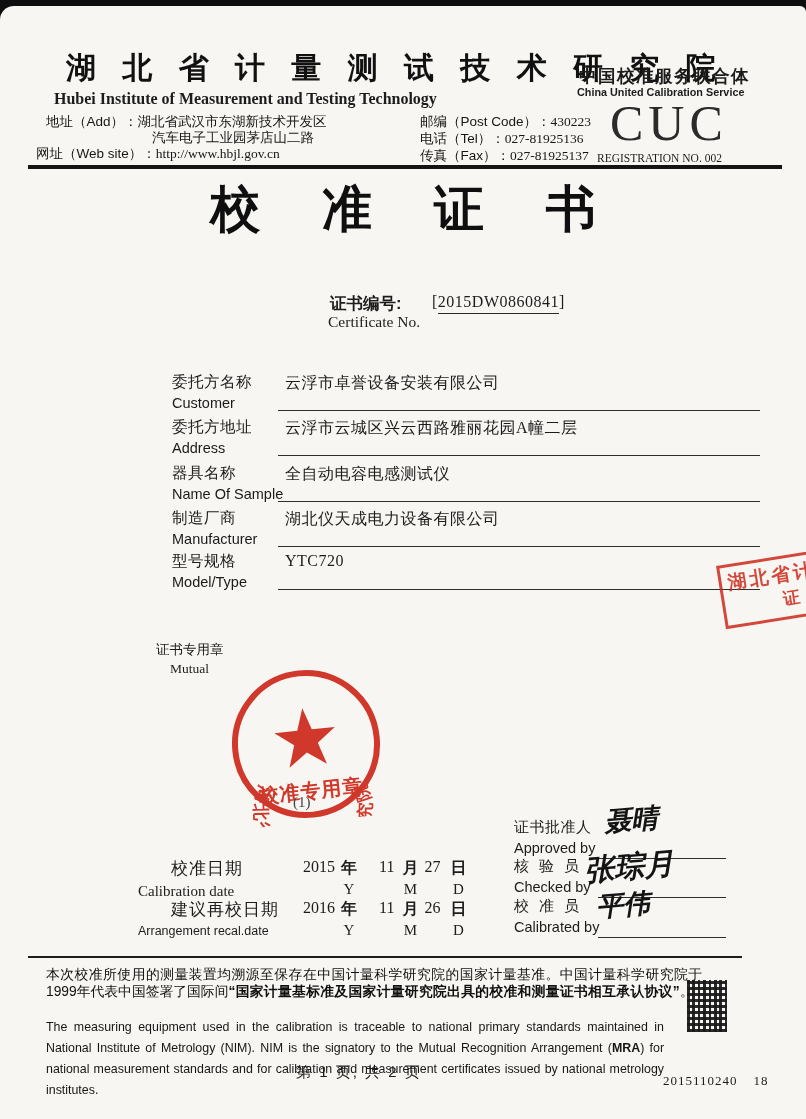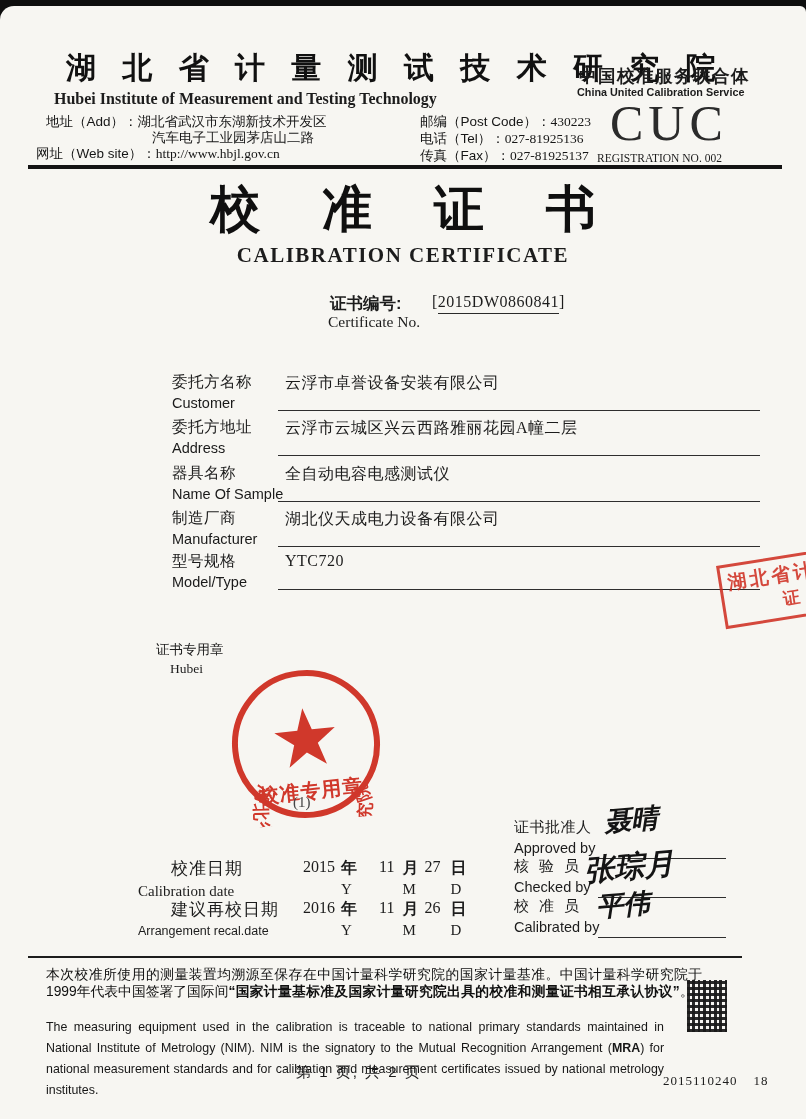--- a/index.html
+++ b/index.html
@@ -65,21 +65,21 @@
   .s-line { position:absolute; left:84px; right:0; top:40px; border-top:1.5px solid #2e2e2e; }
   .s-sig { position:absolute; left:82px; top:-10px; font-family:"DejaVu Sans",sans-serif; font-style:italic;
     font-weight:bold; font-size:27px; color:#141414; transform:rotate(-5deg); white-space:nowrap; }
 
   
   .d-label { width:170px; }
   .d-cn { font-size:17px; font-weight:normal; letter-spacing:1px;margin-left:33px; }
   .d-en { font-size:15px; font-family:"Liberation Serif",serif; margin-top:3px; }
   .d-en.small { font-size:12.5px; font-family:"Liberation Sans",sans-serif; }
   .date-vals { display:flex; }
-  .dcol { text-align:left; font-size:16px; font-family:"Liberation Serif",serif; }
+  .dcol { text-align:center; font-size:16px; font-family:"Liberation Serif",serif; }
   .dcol .unit { font-family:"Liberation Sans",sans-serif; font-weight:bold; }
   .dcol .sub { font-size:15px; margin-top:2px; }
   .g1{margin-right:6px}.g2{margin-right:22px}.g3{margin-right:8px}.g4{margin-right:6px}.g5{margin-right:10px}
 
   
   .rule-bottom { left:28px; top:950px; width:714px; border-top:2.5px solid #1d1d1d; }
   .fn-cn { left:46px; top:961px; width:656px; font-size:13.8px; line-height:16.6px; text-align:justify; color:#101010; }
   .fn-cn b { letter-spacing:.3px; }
   .fn-en { left:46px; top:1011px; width:618px; font-size:12.4px; line-height:21px; text-align:justify; color:#161616; }
   .qr { left:687px; top:974px; width:40px; height:52px;
@@ -108,21 +108,20 @@
   <div class="abs addr b3"><span>传真（Fax）：</span><span class="serif">027-81925137</span></div>
 
   <div class="abs cuc-cn">中国校准服务联合体</div>
   <div class="abs cuc-en">China United Calibration Service</div>
   <div class="abs cuc-abbr">CUC</div>
   <div class="abs cuc-reg">REGISTRATION NO. 002</div>
 
   <div class="abs rule-double"></div>
 
   <div class="abs title-cn">校 准 证 书</div>
-  <div class="abs title-en">CALIBRATION CERTIFICATE</div>
 
   <div class="abs certno-cn">证书编号:</div>
   <div class="abs certno-en">Certificate No.</div>
   <div class="abs certno-val"><span>[</span><span class="num">2015DW0860841</span><span>]</span></div>
 
   <div class="abs field-row" style="top:366px">
     <div class="f-cn">委托方名称</div>
     <div class="f-en">Customer</div>
     <div class="f-value">云浮市卓誉设备安装有限公司</div>
     <div class="f-line"></div>
@@ -151,21 +150,21 @@
     <div class="f-value">YTC720</div>
     <div class="f-line"></div>
   </div>
 
   <div class="abs side-stamp">
     <div class="l1">湖北省计量</div>
     <div class="l2">证</div>
   </div>
 
   <div class="abs stamp-label-cn">证书专用章</div>
-  <div class="abs stamp-label-en">Hubei</div>
+  <div class="abs stamp-label-en">Mutual</div>
 
   <svg class="abs seal" width="156" height="156" viewBox="0 0 156 156">
     <defs>
         <path id="sealArc" d="M 30.5 111.3 A 58 58 0 1 0 125.5 111.3" fill="none"></path>
       </defs>
     <circle cx="78" cy="78" r="71" fill="none" stroke="#ce2a1d" stroke-width="6"></circle>
     <text font-size="17" font-weight="bold" fill="#ce2a1d" font-family="Liberation Sans, sans-serif">
       <textPath href="#sealArc" startOffset="3" textLength="236">湖北省计量测试技术研究院</textPath>
     </text>
     <polygon fill="#ce2a1d" points="78,42 85.3,63.9 108.4,64.1 89.9,77.9 96.8,99.9 78,86.5 59.2,99.9 66.1,77.9 47.6,64.1 70.7,63.9"></polygon>

